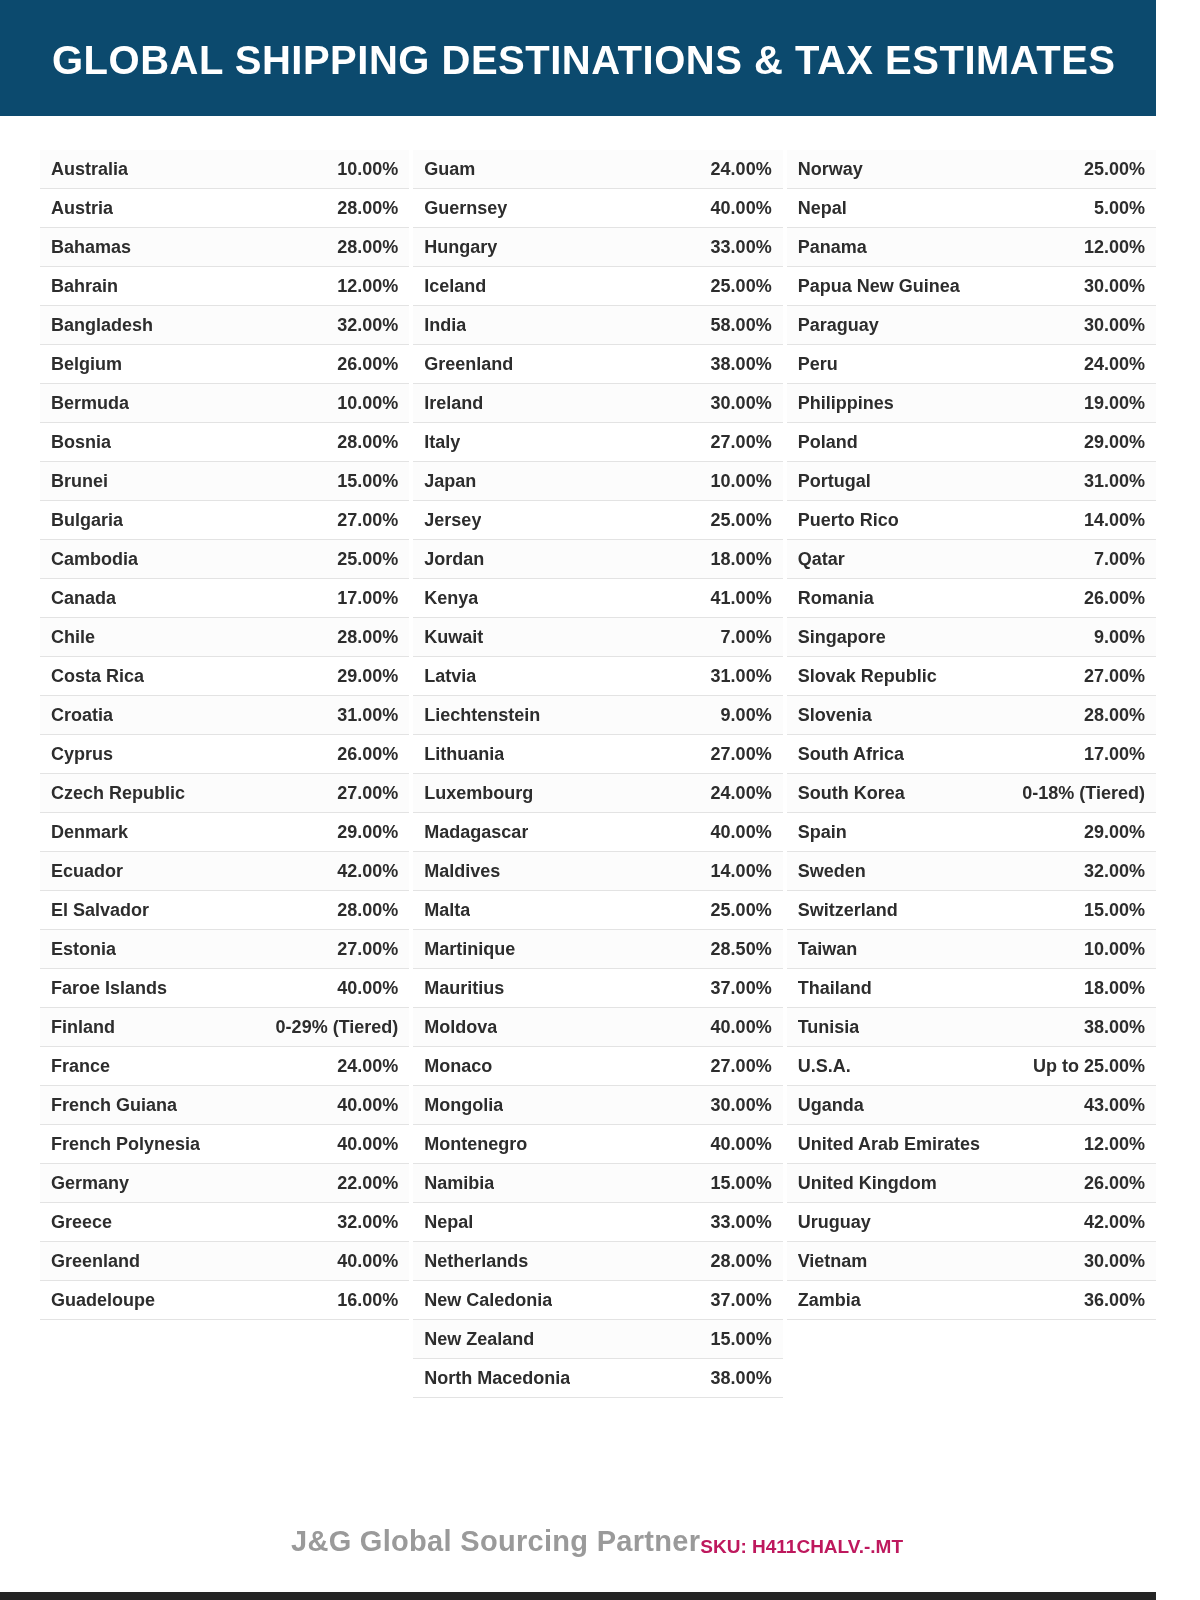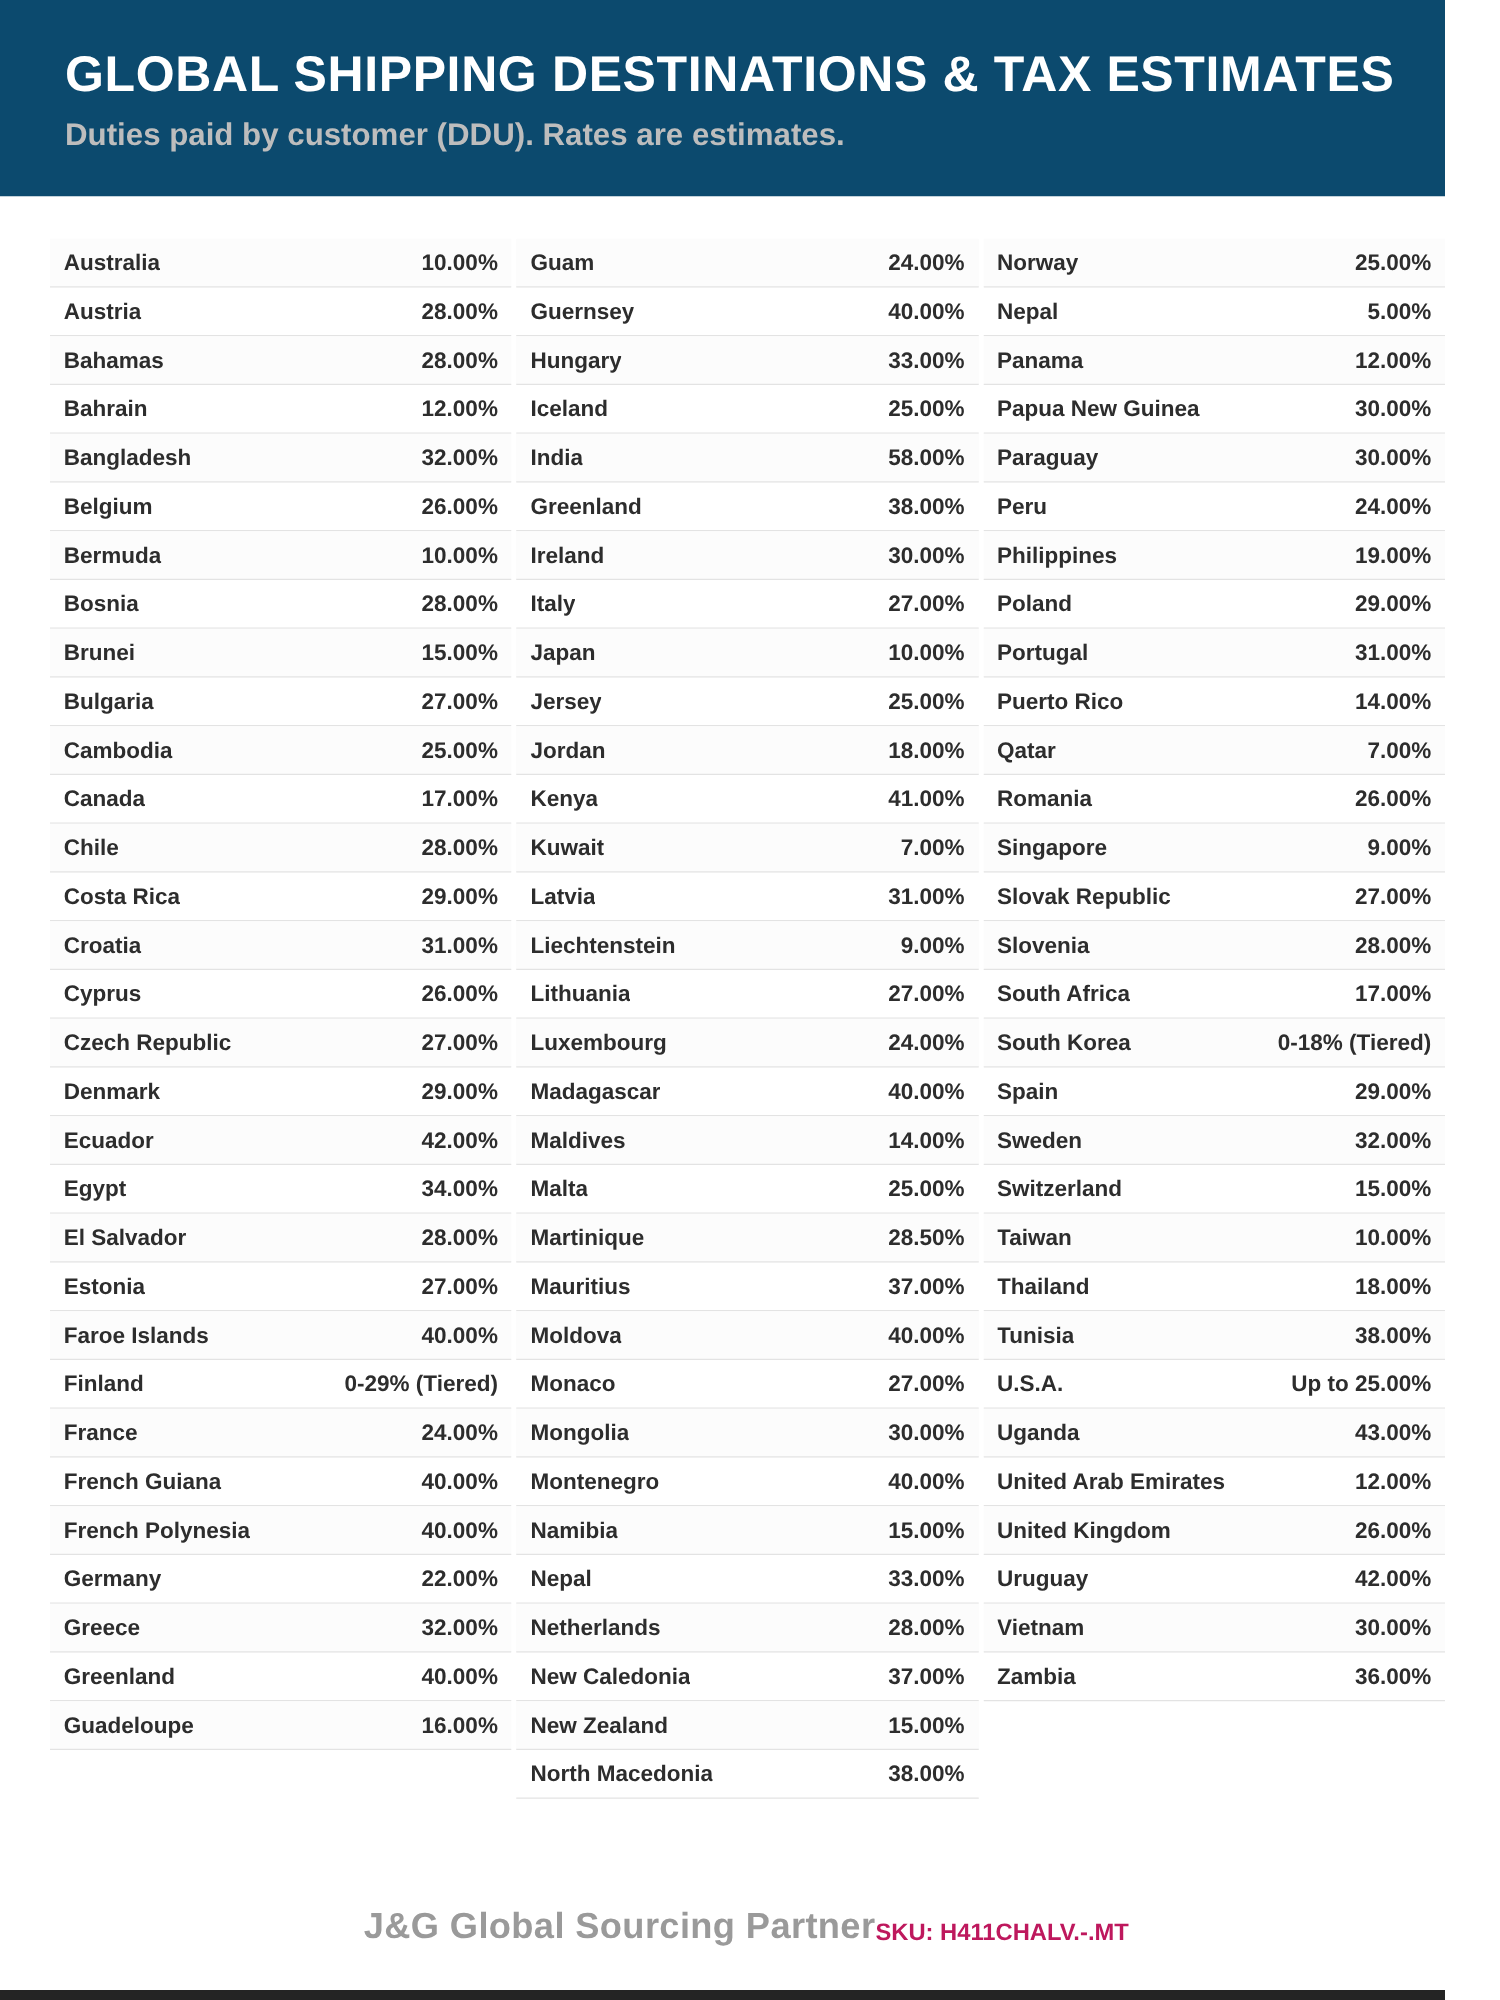--- a/index.html
+++ b/index.html
@@ -77,21 +77,20 @@
     width: 1156px;
     height: 8px;
     background: #242424;
   }
 </style>
 </head>
 <body>
 
 <header class="banner">
   <h1>GLOBAL SHIPPING DESTINATIONS &amp; TAX ESTIMATES</h1>
-  <p>Duties paid by customer (DDU). Rates are estimates.</p>
 </header>
 
 <main class="table">
   <div class="col">
       <div class="row">
         <span class="country">Australia</span>
         <span class="rate">10.00%</span>
       </div>
       <div class="row">
         <span class="country">Austria</span>
@@ -157,24 +156,20 @@
         <span class="country">Czech Republic</span>
         <span class="rate">27.00%</span>
       </div>
       <div class="row">
         <span class="country">Denmark</span>
         <span class="rate">29.00%</span>
       </div>
       <div class="row">
         <span class="country">Ecuador</span>
         <span class="rate">42.00%</span>
-      </div>
-      <div class="row">
-        <span class="country">Egypt</span>
-        <span class="rate">34.00%</span>
       </div>
       <div class="row">
         <span class="country">El Salvador</span>
         <span class="rate">28.00%</span>
       </div>
       <div class="row">
         <span class="country">Estonia</span>
         <span class="rate">27.00%</span>
       </div>
       <div class="row">

